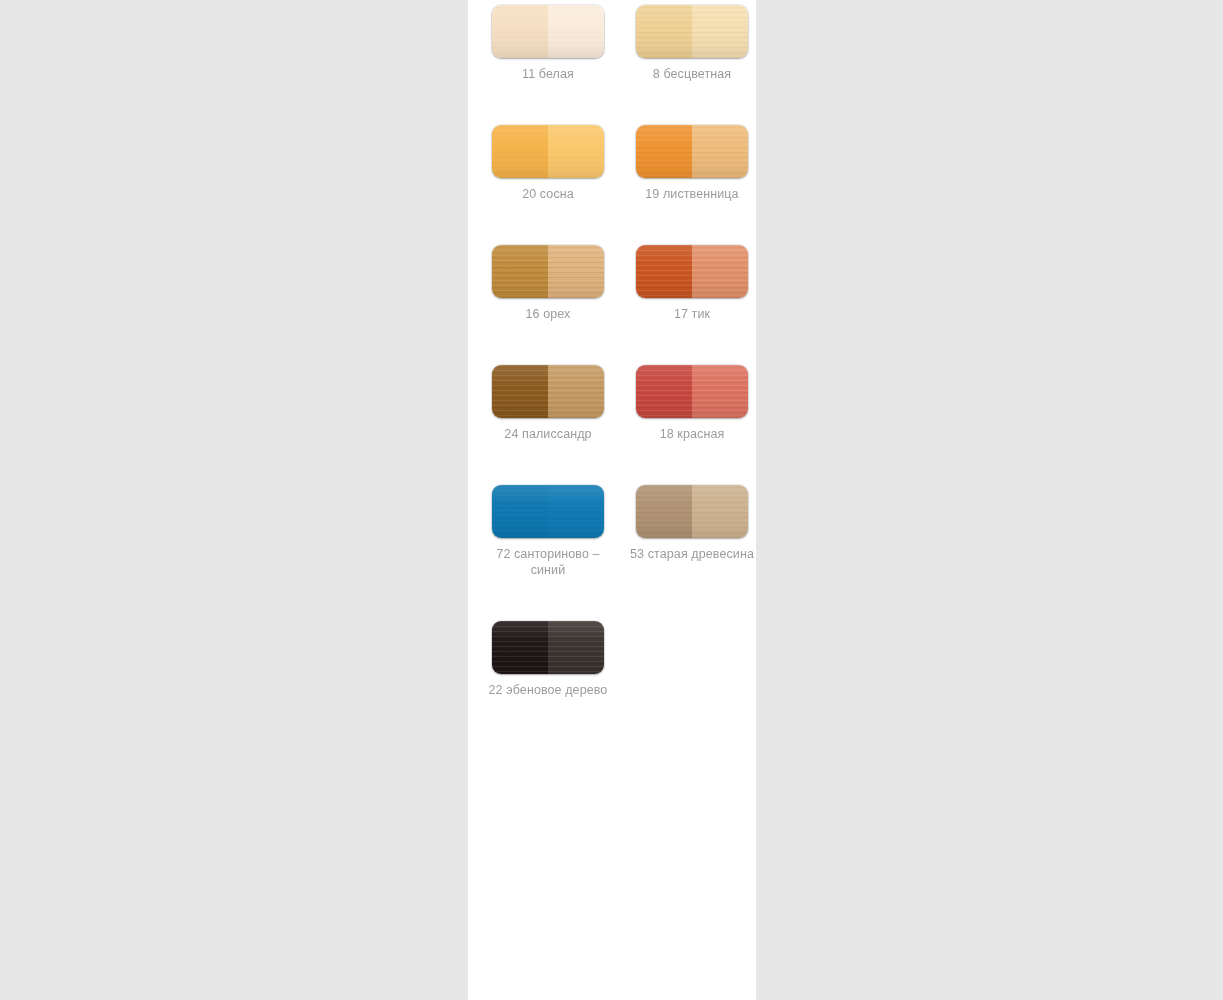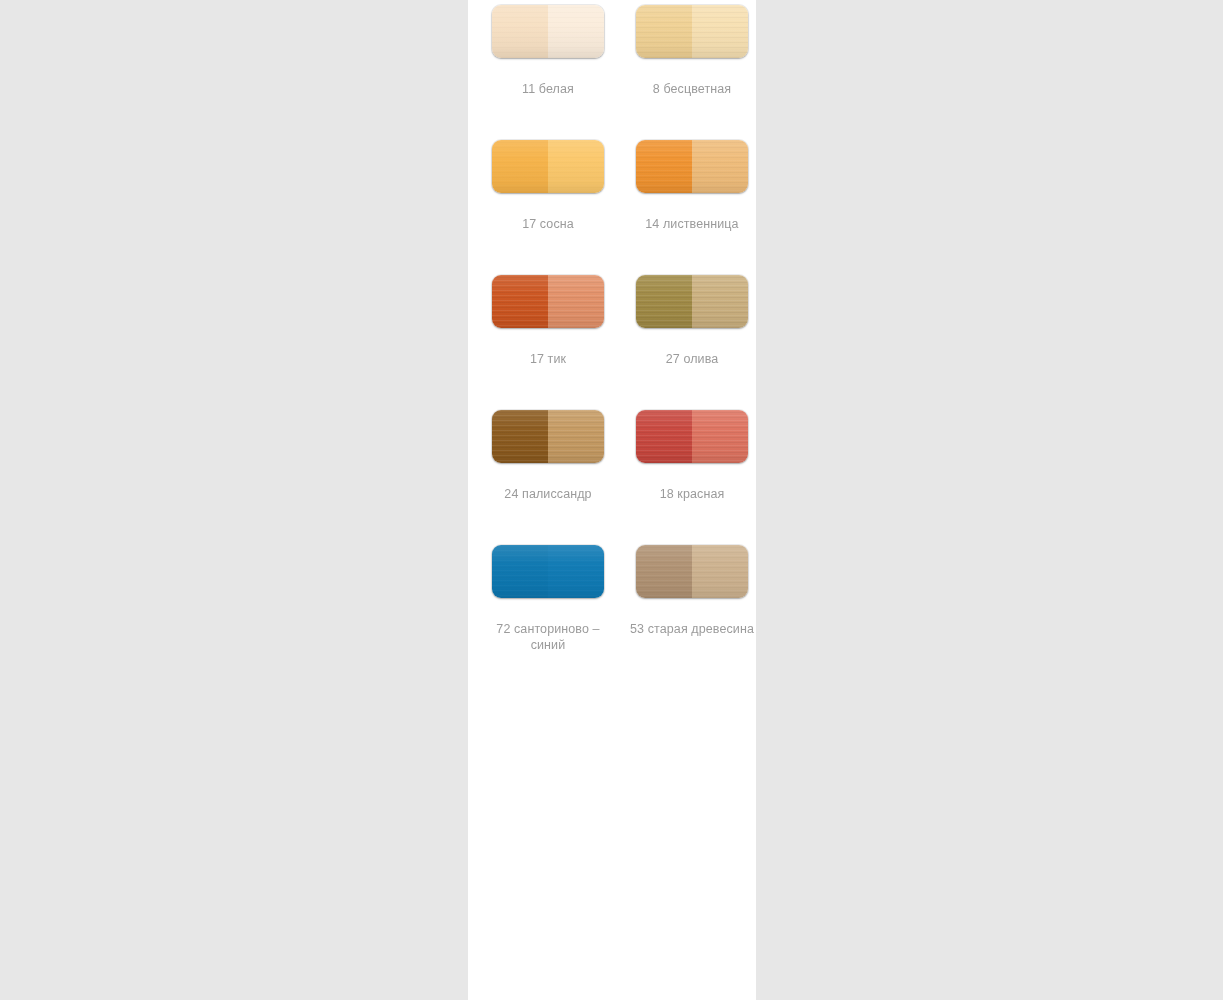--- a/index.html
+++ b/index.html
@@ -83,21 +83,21 @@
     inset: 0;
     background: linear-gradient(to bottom,
       rgba(255,255,255,0.13) 0%,
       rgba(255,255,255,0.02) 35%,
       rgba(0,0,0,0.03) 78%,
       rgba(0,0,0,0.09) 100%);
     pointer-events: none;
   }
 
   .caption {
-    margin-top: 23px;
+    margin-top: 8px;
     font-size: 12.5px;
     line-height: 16px;
     color: #9b9b9b;
     text-align: center;
     width: 124px;
     letter-spacing: 0.1px;
   }
 </style>
 </head>
 <body>
@@ -122,48 +122,48 @@
         </div>
         <div class="caption">8 бесцветная</div>
       </div>
       <div class="swatch-cell">
         <div class="chip">
           <div class="half left" style="background: rgb(246, 179, 73);"></div>
           <div class="half right" style="background: rgb(251, 200, 107);"></div>
           <div class="grain" style="opacity: 0.3;"></div>
           <div class="sheen"></div>
         </div>
-        <div class="caption">17 сосна</div>
+        <div class="caption">20 сосна</div>
       </div>
       <div class="swatch-cell">
         <div class="chip">
           <div class="half left" style="background: rgb(240, 147, 48);"></div>
           <div class="half right" style="background: rgb(239, 188, 122);"></div>
           <div class="grain" style="opacity: 0.65;"></div>
           <div class="sheen"></div>
         </div>
-        <div class="caption">14 лиственница</div>
+        <div class="caption">19 лиственница</div>
+      </div>
+      <div class="swatch-cell">
+        <div class="chip">
+          <div class="half left" style="background: rgb(192, 139, 58);"></div>
+          <div class="half right" style="background: rgb(224, 178, 124);"></div>
+          <div class="grain" style="opacity: 1;"></div>
+          <div class="sheen"></div>
+        </div>
+        <div class="caption">16 орех</div>
       </div>
       <div class="swatch-cell">
         <div class="chip">
           <div class="half left" style="background: rgb(204, 85, 32);"></div>
           <div class="half right" style="background: rgb(227, 145, 105);"></div>
           <div class="grain" style="opacity: 1;"></div>
           <div class="sheen"></div>
         </div>
         <div class="caption">17 тик</div>
-      </div>
-      <div class="swatch-cell">
-        <div class="chip">
-          <div class="half left" style="background: rgb(160, 138, 69);"></div>
-          <div class="half right" style="background: rgb(203, 176, 127);"></div>
-          <div class="grain" style="opacity: 1;"></div>
-          <div class="sheen"></div>
-        </div>
-        <div class="caption">27 олива</div>
       </div>
       <div class="swatch-cell">
         <div class="chip">
           <div class="half left" style="background: rgb(139, 90, 30);"></div>
           <div class="half right" style="background: rgb(197, 154, 98);"></div>
           <div class="grain" style="opacity: 1;"></div>
           <div class="sheen"></div>
         </div>
         <div class="caption">24 палиссандр</div>
       </div>
@@ -187,14 +187,23 @@
       </div>
       <div class="swatch-cell">
         <div class="chip">
           <div class="half left" style="background: rgb(176, 146, 115);"></div>
           <div class="half right" style="background: rgb(205, 178, 143);"></div>
           <div class="grain" style="opacity: 0.65;"></div>
           <div class="sheen"></div>
         </div>
         <div class="caption">53 старая древесина</div>
       </div>
+      <div class="swatch-cell">
+        <div class="chip">
+          <div class="half left" style="background: rgb(30, 21, 21);"></div>
+          <div class="half right" style="background: rgb(58, 51, 48);"></div>
+          <div class="grain" style="opacity: 1;"></div>
+          <div class="sheen"></div>
+        </div>
+        <div class="caption">22 эбеновое дерево</div>
+      </div>
     </div>
 </div>
 
 </body></html>

